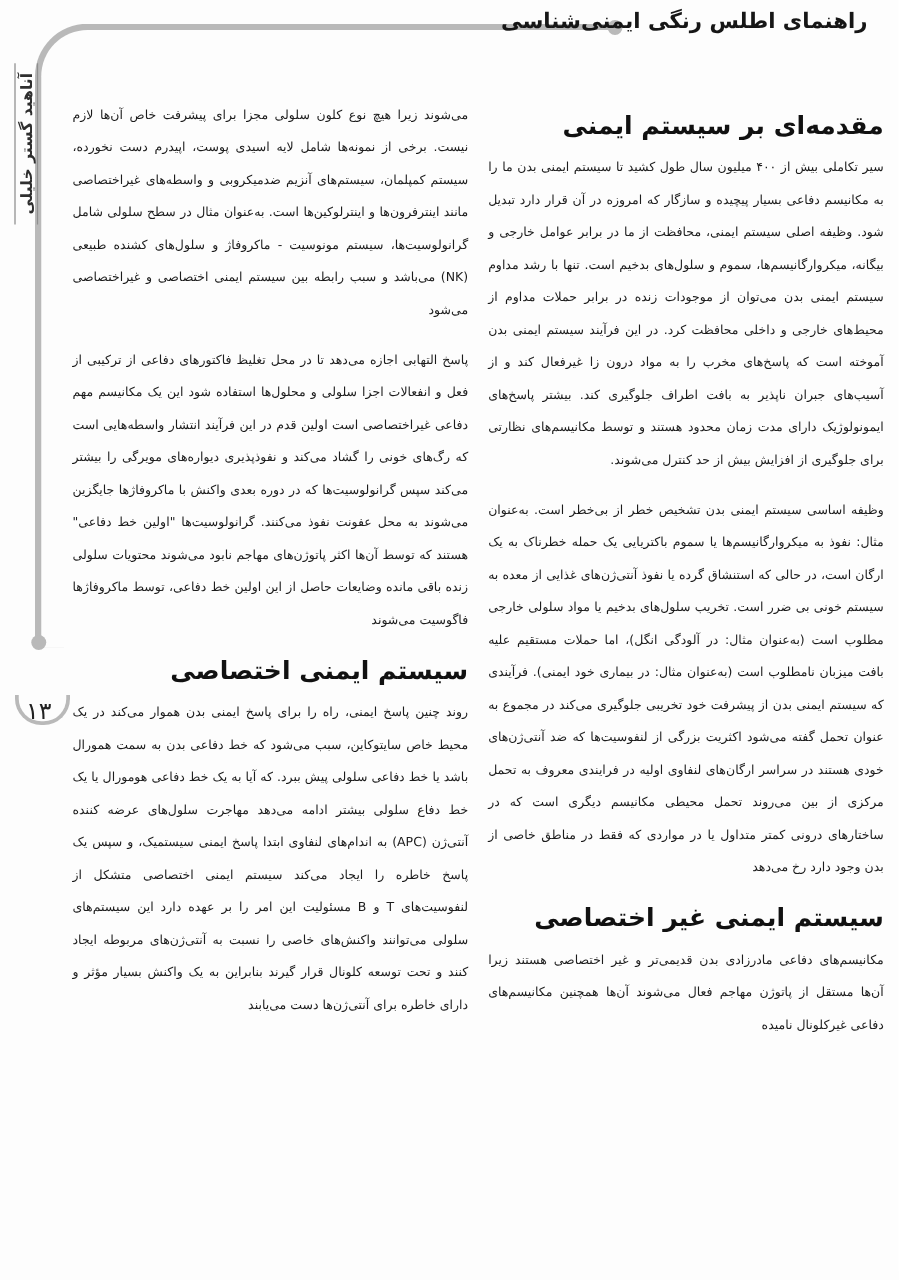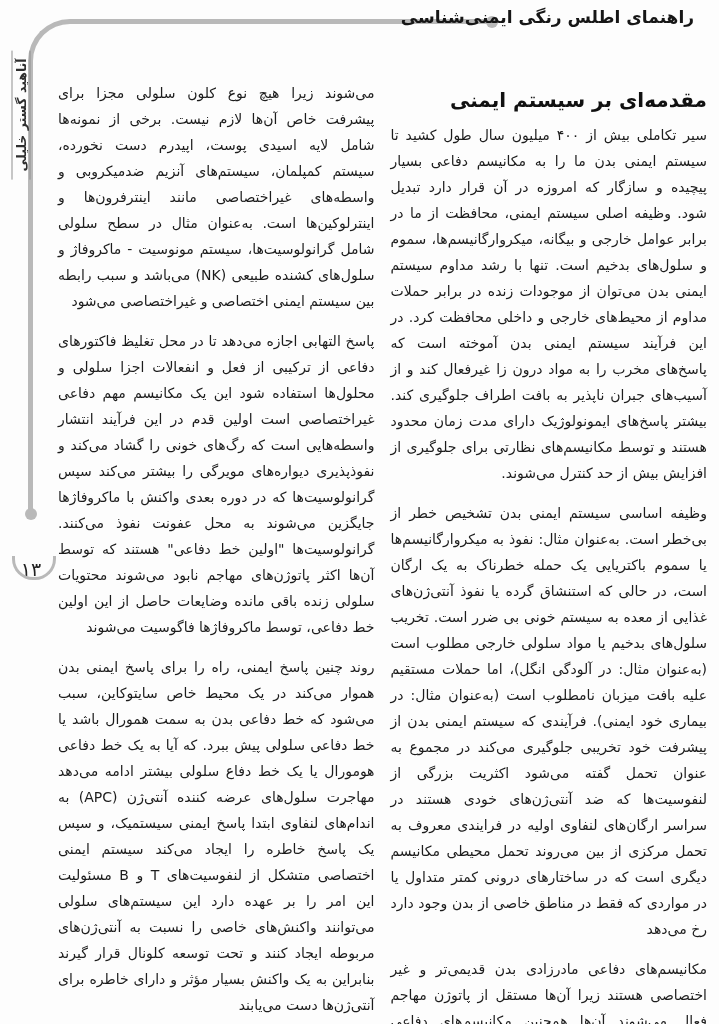--- a/index.html
+++ b/index.html
@@ -102,21 +102,21 @@
     direction: rtl;           
     gap: 16px;
   }
   .column {
     flex: 1 1 0;
     direction: rtl;
     text-align: justify;
   }
   .column p {
     margin: 0 0 14px 0;
-    font-size: 14px;
+    font-size: 10px;
     line-height: 26px;
     color: #1c1c1c;
   }
   .column h2 {
     margin: 8px 0 10px 0;
     font-size: 20px;
     font-weight: bold;
     color: #111111;
     text-align: right;
   }
@@ -136,23 +136,25 @@
 
   <div class="page-number">۱۳</div>
   <div class="page-number-arc"></div>
 
   <div class="content">
 
     <div class="column">
       <h2>مقدمه‌ای بر سیستم ایمنی</h2>
       <p>سیر تکاملی بیش از ۴۰۰ میلیون سال طول کشید تا سیستم ایمنی بدن ما را به مکانیسم دفاعی بسیار پیچیده و سازگار که امروزه در آن قرار دارد تبدیل شود. وظیفه اصلی سیستم ایمنی، محافظت از ما در برابر عوامل خارجی و بیگانه، میکروارگانیسم‌ها، سموم و سلول‌های بدخیم است. تنها با رشد مداوم سیستم ایمنی بدن می‌توان از موجودات زنده در برابر حملات مداوم از محیط‌های خارجی و داخلی محافظت کرد. در این فرآیند سیستم ایمنی بدن آموخته است که پاسخ‌های مخرب را به مواد درون زا غیرفعال کند و از آسیب‌های جبران ناپذیر به بافت اطراف جلوگیری کند. بیشتر پاسخ‌های ایمونولوژیک دارای مدت زمان محدود هستند و توسط مکانیسم‌های نظارتی برای جلوگیری از افزایش بیش از حد کنترل می‌شوند.</p>
       <p>وظیفه اساسی سیستم ایمنی بدن تشخیص خطر از بی‌خطر است. به‌عنوان مثال: نفوذ به میکروارگانیسم‌ها یا سموم باکتریایی یک حمله خطرناک به یک ارگان است، در حالی که استنشاق گرده یا نفوذ آنتی‌ژن‌های غذایی از معده به سیستم خونی بی ضرر است. تخریب سلول‌های بدخیم یا مواد سلولی خارجی مطلوب است (به‌عنوان مثال: در آلودگی انگل)، اما حملات مستقیم علیه بافت میزبان نامطلوب است (به‌عنوان مثال: در بیماری خود ایمنی). فرآیندی که سیستم ایمنی بدن از پیشرفت خود تخریبی جلوگیری می‌کند در مجموع به عنوان تحمل گفته می‌شود اکثریت بزرگی از لنفوسیت‌ها که ضد آنتی‌ژن‌های خودی هستند در سراسر ارگان‌های لنفاوی اولیه در فرایندی معروف به تحمل مرکزی از بین می‌روند تحمل محیطی مکانیسم دیگری است که در ساختارهای درونی کمتر متداول یا در مواردی که فقط در مناطق خاصی از بدن وجود دارد رخ می‌دهد</p>
+      <h2>سیستم ایمنی غیر اختصاصی</h2>
       <p>مکانیسم‌های دفاعی مادرزادی بدن قدیمی‌تر و غیر اختصاصی هستند زیرا آن‌ها مستقل از پاتوژن مهاجم فعال می‌شوند آن‌ها همچنین مکانیسم‌های دفاعی غیرکلونال نامیده</p>
     </div>
 
     <div class="column">
       <p>می‌شوند زیرا هیچ نوع کلون سلولی مجزا برای پیشرفت خاص آن‌ها لازم نیست. برخی از نمونه‌ها شامل لایه اسیدی پوست، اپیدرم دست نخورده، سیستم کمپلمان، سیستم‌های آنزیم ضدمیکروبی و واسطه‌های غیراختصاصی مانند اینترفرون‌ها و اینترلوکین‌ها است. به‌عنوان مثال در سطح سلولی شامل گرانولوسیت‌ها، سیستم مونوسیت - ماکروفاژ و سلول‌های کشنده طبیعی (NK) می‌باشد و سبب رابطه بین سیستم ایمنی اختصاصی و غیراختصاصی می‌شود</p>
       <p>پاسخ التهابی اجازه می‌دهد تا در محل تغلیظ فاکتورهای دفاعی از ترکیبی از فعل و انفعالات اجزا سلولی و محلول‌ها استفاده شود این یک مکانیسم مهم دفاعی غیراختصاصی است اولین قدم در این فرآیند انتشار واسطه‌هایی است که رگ‌های خونی را گشاد می‌کند و نفوذپذیری دیواره‌های مویرگی را بیشتر می‌کند سپس گرانولوسیت‌ها که در دوره بعدی واکنش با ماکروفاژها جایگزین می‌شوند به محل عفونت نفوذ می‌کنند. گرانولوسیت‌ها "اولین خط دفاعی" هستند که توسط آن‌ها اکثر پاتوژن‌های مهاجم نابود می‌شوند محتویات سلولی زنده باقی مانده وضایعات حاصل از این اولین خط دفاعی، توسط ماکروفاژها فاگوسیت می‌شوند</p>
+      <h2>سیستم ایمنی اختصاصی</h2>
       <p>روند چنین پاسخ ایمنی، راه را برای پاسخ ایمنی بدن هموار می‌کند در یک محیط خاص سایتوکاین، سبب می‌شود که خط دفاعی بدن به سمت همورال باشد یا خط دفاعی سلولی پیش ببرد. که آیا به یک خط دفاعی هومورال یا یک خط دفاع سلولی بیشتر ادامه می‌دهد مهاجرت سلول‌های عرضه کننده آنتی‌ژن (APC) به اندام‌های لنفاوی ابتدا پاسخ ایمنی سیستمیک، و سپس یک پاسخ خاطره را ایجاد می‌کند سیستم ایمنی اختصاصی متشکل از لنفوسیت‌های T و B مسئولیت این امر را بر عهده دارد این سیستم‌های سلولی می‌توانند واکنش‌های خاصی را نسبت به آنتی‌ژن‌های مربوطه ایجاد کنند و تحت توسعه کلونال قرار گیرند بنابراین به یک واکنش بسیار مؤثر و دارای خاطره برای آنتی‌ژن‌ها دست می‌یابند</p>
     </div>
 
   </div>
 </div>
 
 </body></html>

